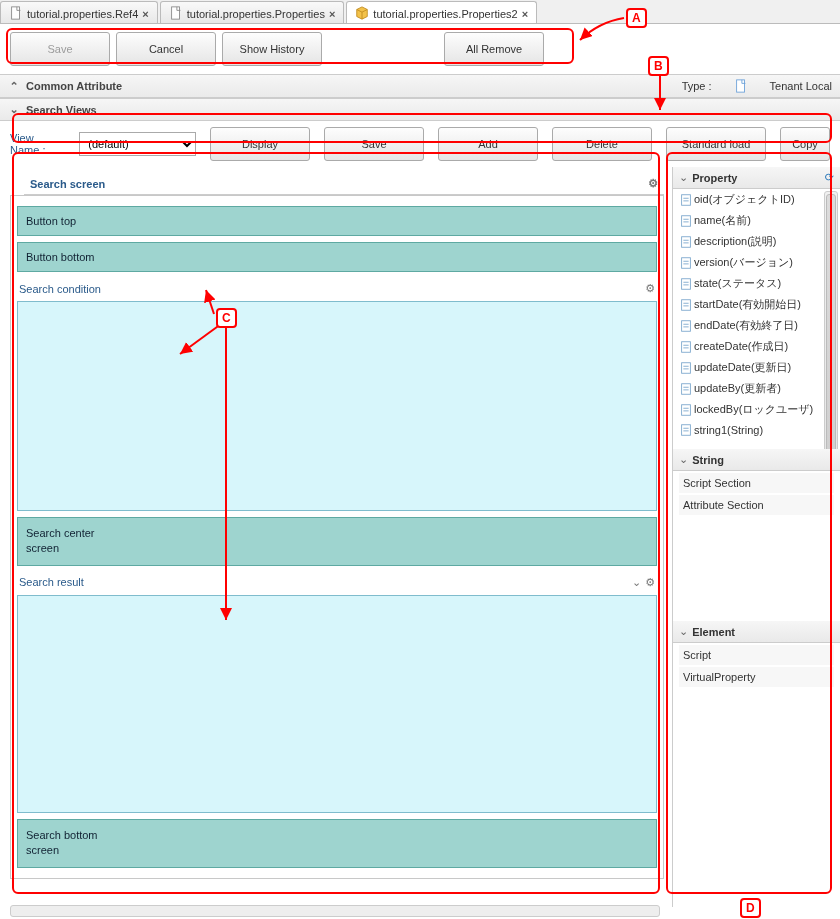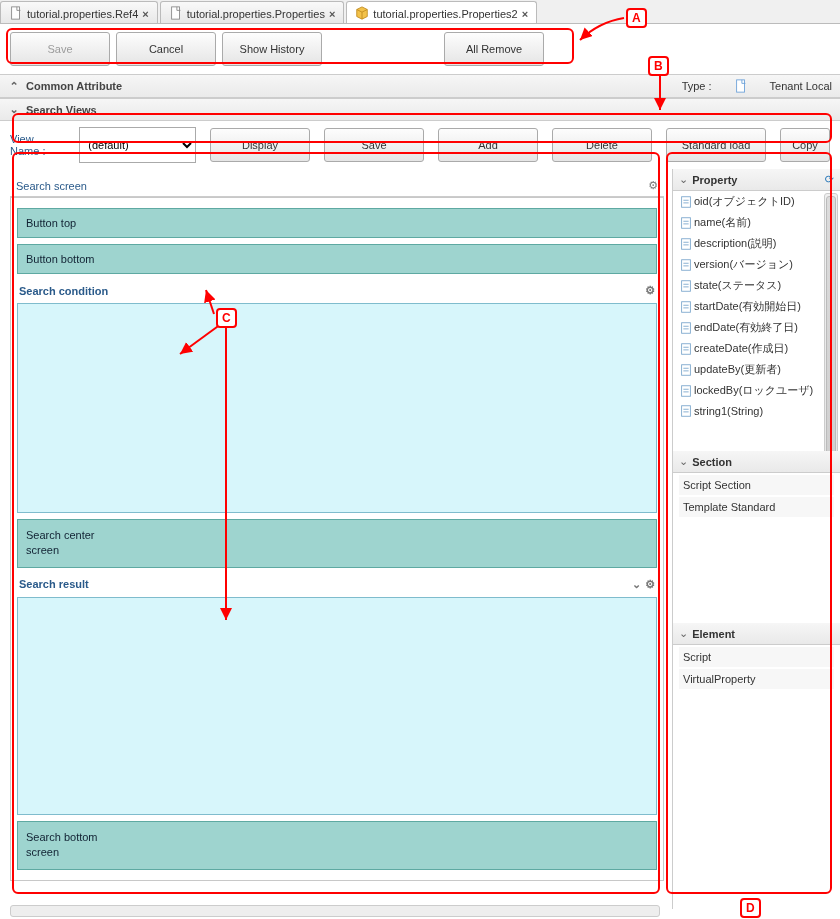--- a/index.html
+++ b/index.html
@@ -11,30 +11,30 @@
   .close-x{cursor:pointer;color:#555;font-weight:bold;}
   .btn{display:inline-flex;align-items:center;justify-content:center;height:34px;padding:0 10px;border:1px solid #aaa;background:linear-gradient(#fdfdfd,#e5e5e5);border-radius:3px;cursor:pointer;font-size:11px;}
   .btn.disabled{color:#9c9c9c;cursor:default;}
   .toolbar-row{display:flex;gap:6px;align-items:center;padding:8px 10px;}
   .toolbar-row .btn{min-width:100px;}
   .section-hdr{display:flex;align-items:center;gap:6px;padding:4px 8px;background:linear-gradient(#f6f6f6,#eaeaea);border-top:1px solid #ccc;border-bottom:1px solid #ccc;font-weight:bold;color:#444;}
   .hdr-caret{width:12px;text-align:center;color:#666;}
   .type-right{margin-left:auto;display:flex;align-items:center;gap:22px;font-weight:normal;color:#333;}
   .view-row{display:flex;align-items:center;gap:14px;padding:6px 10px;}
   .view-row .btn{min-width:100px;}
-  .select{border:1px solid #aaa;background:#fff;height:36px;padding:0 4px;font-size:11px;width:130px;}
+  .select{border:1px solid #aaa;background:#fff;height:24px;padding:0 4px;font-size:11px;width:130px;}
   .main-flex{display:flex;height:740px;}
   .left-col{flex:1;padding:6px 8px 6px 10px;overflow:auto;}
   .right-col{width:168px;border-left:1px solid #ccc;display:flex;flex-direction:column;}
-  .panel-title{display:flex;align-items:center;padding:4px 6px;font-weight:normal;color:#2a5a8a;border-bottom:1px solid #ccc;}
+  .panel-title{display:flex;align-items:center;padding:4px 6px;font-weight:bold;color:#2a5a8a;border-bottom:1px solid #ccc;margin-left:14px;}
   .panel-title .gear{margin-left:auto;color:#777;}
   .panel-body{border:1px solid #c8c8c8;padding:4px;margin-bottom:6px;}
   .slot{background:#9ed4cf;border:1px solid #5ea9a2;padding:8px 8px;color:#123;margin:6px 2px;}
   .slot.two-line{line-height:1.4;}
-  .sub-title{display:flex;align-items:center;padding:4px 4px 2px 4px;color:#2a5a8a;font-weight:bold;text-align:center;}
+  .sub-title{display:flex;align-items:center;padding:4px 4px 2px 4px;color:#2a5a8a;font-weight:normal;text-align:center;}
   .sub-title .gear{margin-left:auto;color:#777;}
   .bigbox{background:#d7f6fb;border:1px solid #7fbccd;margin:4px 2px;}
   .prop-head{display:flex;align-items:center;padding:4px 6px;background:linear-gradient(#f6f6f6,#e9e9e9);border-bottom:1px solid #ccc;}
   .prop-head .caret{color:#666;margin-right:4px;}
   .prop-head .lbl{font-weight:bold;color:#333;}
   .prop-head .refresh{margin-left:auto;color:#1b6fb5;}
   .prop-list{overflow:auto;flex:1;}
   .prop-item{display:flex;align-items:center;gap:1px;padding:3px 6px;color:#333;}
   .prop-item .pic{color:#6c8ea8;}
   .section-list{padding:2px 6px;}
@@ -254,20 +254,30 @@
             <span>createDate(作成日)</span>
           </div>
           <div class="prop-item">
             <span class="pic">
               <svg class="icon" viewBox="0 0 16 16">
                 <rect x="3" y="2" width="10" height="12" fill="#fff" stroke="#7aa6cc"></rect>
                 <line x1="5" y1="6" x2="11" y2="6" stroke="#7aa6cc"></line>
                 <line x1="5" y1="9" x2="11" y2="9" stroke="#7aa6cc"></line>
               </svg>
             </span>
+            <span>updateDate(更新日)</span>
+          </div>
+          <div class="prop-item">
+            <span class="pic">
+              <svg class="icon" viewBox="0 0 16 16">
+                <rect x="3" y="2" width="10" height="12" fill="#fff" stroke="#7aa6cc"></rect>
+                <line x1="5" y1="6" x2="11" y2="6" stroke="#7aa6cc"></line>
+                <line x1="5" y1="9" x2="11" y2="9" stroke="#7aa6cc"></line>
+              </svg>
+            </span>
             <span>updateBy(更新者)</span>
           </div>
           <div class="prop-item">
             <span class="pic">
               <svg class="icon" viewBox="0 0 16 16">
                 <rect x="3" y="2" width="10" height="12" fill="#fff" stroke="#7aa6cc"></rect>
                 <line x1="5" y1="6" x2="11" y2="6" stroke="#7aa6cc"></line>
                 <line x1="5" y1="9" x2="11" y2="9" stroke="#7aa6cc"></line>
               </svg>
             </span>
@@ -284,25 +294,25 @@
             <span>string1(String)</span>
           </div>
         </div>
       <div class="scrollbar-stub" style="top:2px;height:350px;">
           <div class="thumb"></div>
         </div>
     </div>
 
     <div class="prop-head">
       <span class="caret">⌄</span>
-      <span class="lbl">Section</span>
+      <span class="lbl">String</span>
     </div>
     <div class="section-list" style="height:150px" id="section-items">
         <div class="section-item">Script Section</div>
-        <div class="section-item">Template Standard</div>
+        <div class="section-item">Attribute Section</div>
       </div>
 
     <div class="prop-head">
       <span class="caret">⌄</span>
       <span class="lbl">Element</span>
     </div>
     <div class="section-list" style="flex:1" id="element-items">
         <div class="section-item">Script</div>
         <div class="section-item">VirtualProperty</div>
       </div>

